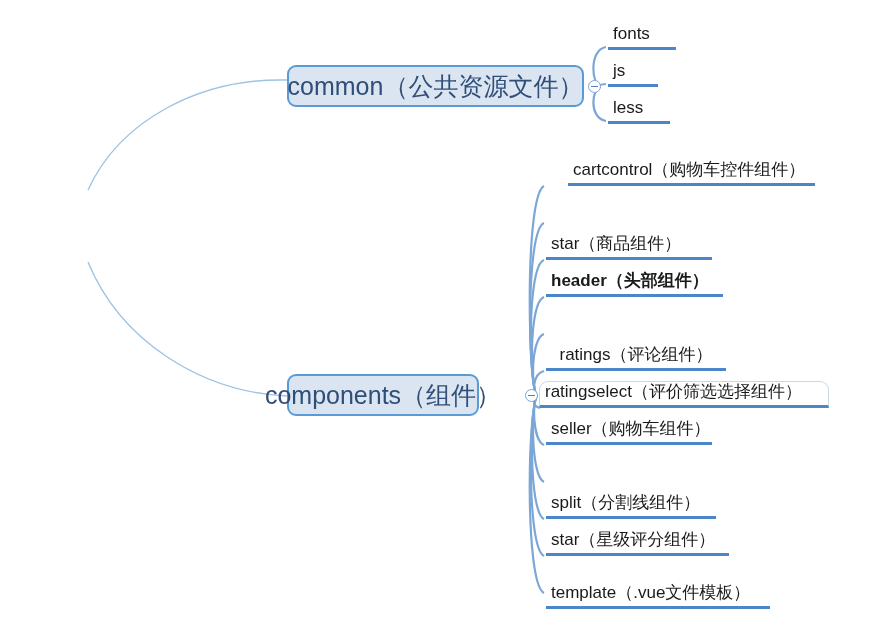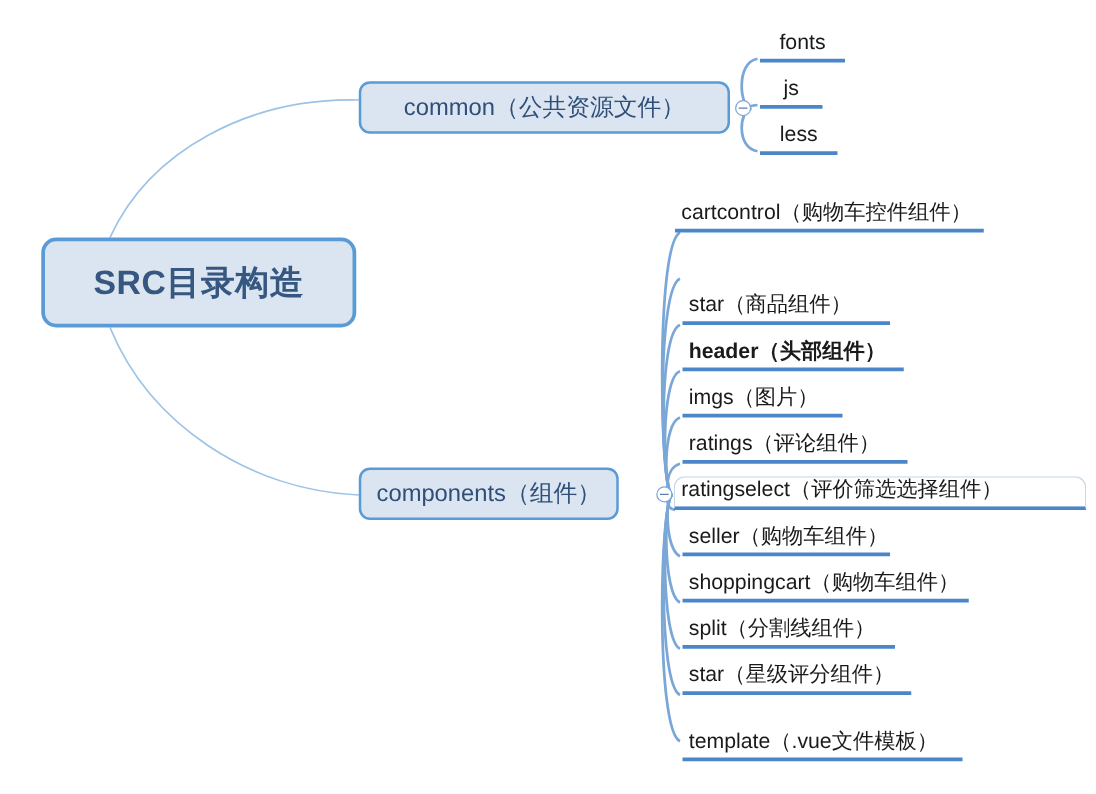--- a/index.html
+++ b/index.html
@@ -52,35 +52,35 @@
     border-radius: 12px;
     border-width: 3px;
     font-size: 27px;
     font-weight: bold;
     letter-spacing: 0.5px;
     color: #36577f;
   }
 
   .node.branch {
     height: 42px;
-    font-size: 19px;
+    font-size: 25px;
     font-weight: normal;
     color: #2f4e78;
   }
 
   .node.branch.common {
     left: 287px;
     top: 65px;
     width: 297px;
   }
 
   .node.branch.components {
     left: 287px;
     top: 374px;
-    width: 208px;
+    width: 192px;
   }
 
   
   .toggle {
     position: absolute;
     width: 13px;
     height: 13px;
     border: 1px solid #7ea6d4;
     border-radius: 50%;
     background: #ffffff;
@@ -104,21 +104,20 @@
     box-sizing: border-box;
     font-size: 17px;
     color: #1a1a1a;
     white-space: nowrap;
     padding: 0 5px 3px 5px;
     line-height: 1.2;
     border-bottom: 3px solid #4a86c8;
   }
   .leaf.small {
     font-size: 17px;
-    text-align: center;
   }
   .leaf.highlight {
     border: 1px solid #c8d8ea;
     border-bottom: 3px solid #4a86c8;
     border-radius: 9px 9px 0 0;
     background: #ffffff;
   }
 </style>
 </head>
 <body>
@@ -146,23 +145,20 @@
       <path d="M 538 396 C 532 396, 532 374, 544 371"></path>
       <path d="M 538 396 C 534 396, 531 406, 540 408"></path>
       <path d="M 538 396 C 532 396, 532 440, 544 445"></path>
       <path d="M 538 396 C 531 396, 530 476, 544 482"></path>
       <path d="M 538 396 C 530 396, 528 512, 544 519"></path>
       <path d="M 538 396 C 529 396, 526 548, 544 556"></path>
       <path d="M 538 396 C 528 396, 524 584, 544 593"></path>
     </g>
   </svg>
 
-  <div class="node root">
-    <span>SRC目录构造</span>
-  </div>
 
   <div class="node branch common">
     <span>common（公共资源文件）</span>
   </div>
   <div class="toggle t-common"></div>
 
   <div class="leaf small" style="left:608px; top:24px; width:68px;">
     <span>fonts</span>
   </div>
   <div class="leaf small" style="left:608px; top:61px; width:50px;">
@@ -170,44 +166,38 @@
   </div>
   <div class="leaf small" style="left:608px; top:98px; width:62px;">
     <span>less</span>
   </div>
 
   <div class="node branch components">
     <span>components（组件）</span>
   </div>
   <div class="toggle t-components"></div>
 
-  <div class="leaf" style="left:540px; top:160px; width:247px;">
+  <div class="leaf" style="left:568px; top:160px; width:247px;">
     <span>cartcontrol（购物车控件组件）</span>
   </div>
   <div class="leaf" style="left:546px; top:234px; width:166px;">
     <span>star（商品组件）</span>
   </div>
   <div class="leaf" style="left:546px; top:271px; width:177px;font-weight:bold;">
     <span>header（头部组件）</span>
   </div>
-  <div class="leaf" style="left:546px; top:308px; width:128px;">
-    <span>imgs（图片）</span>
-  </div>
-  <div class="leaf" style="left:546px; top:345px; width:180px;">
+  <div class="leaf" style="left:546px; top:345px; width:180px;text-align:center;">
     <span>ratings（评论组件）</span>
   </div>
-  <div class="leaf highlight" style="left:539px; top:381px; width:330px;">
+  <div class="leaf highlight" style="left:539px; top:381px; width:290px;">
     <span>ratingselect（评价筛选选择组件）</span>
   </div>
   <div class="leaf" style="left:546px; top:419px; width:166px;">
     <span>seller（购物车组件）</span>
   </div>
-  <div class="leaf" style="left:546px; top:456px; width:229px;">
-    <span>shoppingcart（购物车组件）</span>
-  </div>
   <div class="leaf" style="left:546px; top:493px; width:170px;">
     <span>split（分割线组件）</span>
   </div>
   <div class="leaf" style="left:546px; top:530px; width:183px;">
     <span>star（星级评分组件）</span>
   </div>
   <div class="leaf" style="left:546px; top:583px; width:224px;">
     <span>template（.vue文件模板）</span>
   </div>
 

